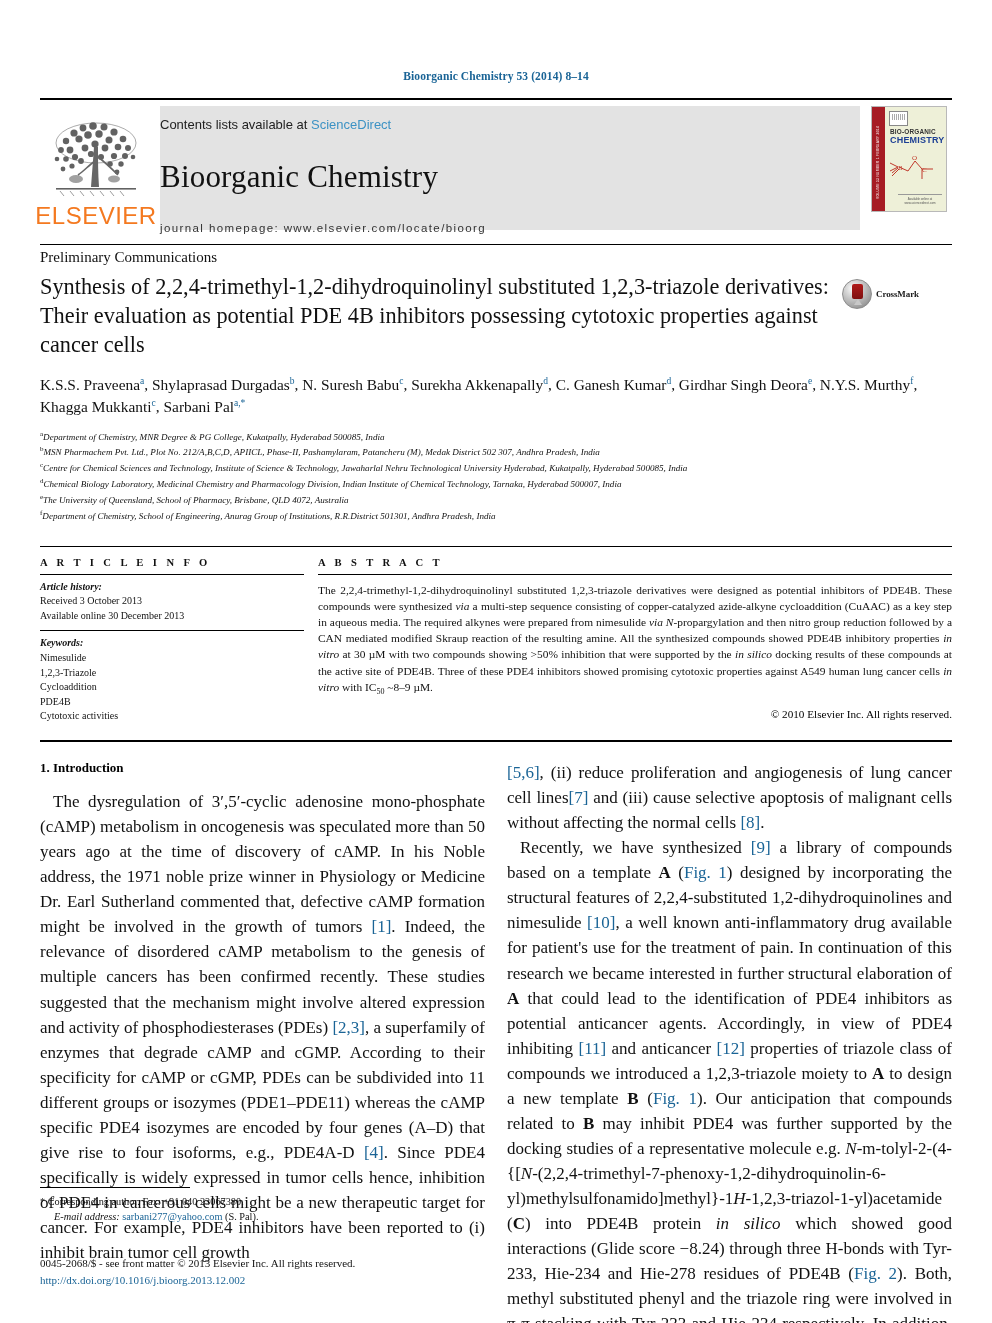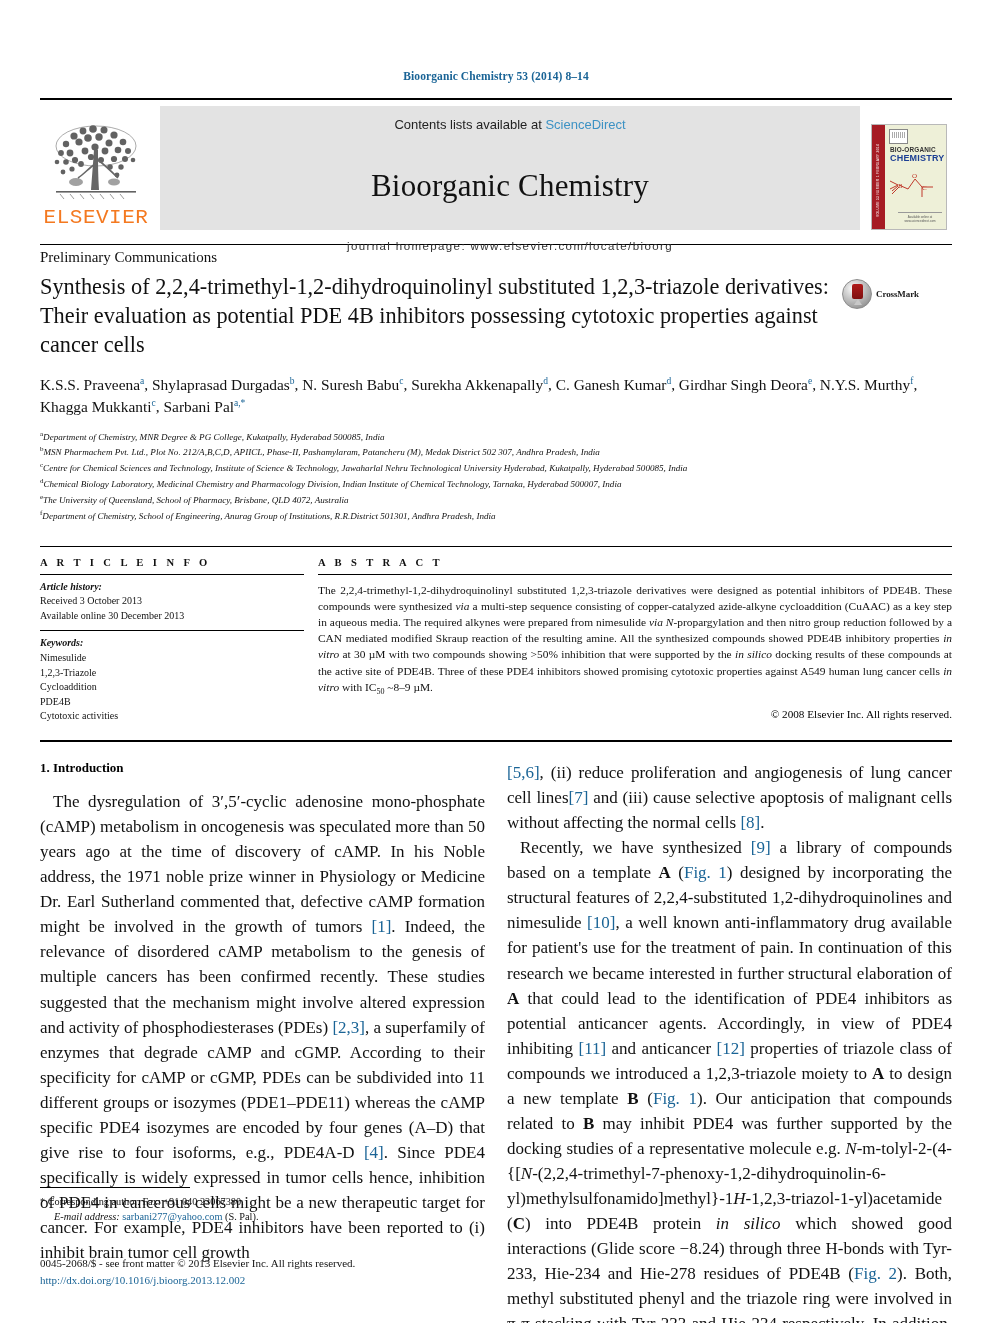--- a/index.html
+++ b/index.html
@@ -46,38 +46,36 @@
     width: 112px;
     flex: 0 0 112px;
     display: flex;
     flex-direction: column;
     justify-content: flex-end;
     align-items: center;
     padding-bottom: 2px;
   }
   .tree-svg { display:block; }
   .elsevier-word {
-    font-family: Liberation Mono, monospace;
+    font-family: Liberation Sans, sans-serif;
     color: #f47920;
-    font-size: 21px;
+    font-size: 24px;
     letter-spacing: .5px;
     line-height: 1;
     margin-top: 1px;
   }
   .masthead-center {
     flex: 1 1 auto;
     background: #e3e3e3;
     margin: 0 6px 0 8px;
     display: flex;
     flex-direction: column;
-    align-items: center;
     justify-content: flex-start;
     padding-top: 11px;
     box-sizing: border-box;
-    gap: 9px;
   }
   .contents-line {
     font-family: "Liberation Sans", sans-serif;
     font-size: 13px;
     color: #222;
   }
   .contents-line .sd { color: #3c92c4; }
   .journal-title {
     font-family: "Liberation Serif", serif;
     font-size: 31px;
@@ -89,21 +87,21 @@
     font-family: "Liberation Sans", sans-serif;
     font-size: 11.5px;
     color: #333;
     letter-spacing: 1.4px;
     margin-top: 27px;
   }
   .cover {
     flex: 0 0 86px;
     width: 86px;
     display: flex;
-    align-items: flex-end;
+    align-items: flex-start;
     justify-content: center;
   }
   .cover-img {
     width: 74px;
     height: 104px;
     border: 1px solid #b9b9b9;
     background: #eef0d8;
     position: relative;
     overflow: hidden;
   }
@@ -473,21 +471,21 @@
         <div>Cycloaddition</div>
         <div>PDE4B</div>
         <div>Cytotoxic activities</div>
       </div>
     </div>
 
     <div class="col-abs">
       <div class="hdr">A B S T R A C T</div>
       <div class="hr-thin"></div>
       <div class="abs-body" id="abs-text">The 2,2,4-trimethyl-1,2-dihydroquinolinyl substituted 1,2,3-triazole derivatives were designed as potential inhibitors of PDE4B. These compounds were synthesized <em>via</em> a multi-step sequence consisting of copper-catalyzed azide-alkyne cycloaddition (CuAAC) as a key step in aqueous media. The required alkynes were prepared from nimesulide <em>via</em> <em>N</em>-propargylation and then nitro group reduction followed by a CAN mediated modified Skraup reaction of the resulting amine. All the synthesized compounds showed PDE4B inhibitory properties <em>in vitro</em> at 30 µM with two compounds showing &gt;50% inhibition that were supported by the <em>in silico</em> docking results of these compounds at the active site of PDE4B. Three of these PDE4 inhibitors showed promising cytotoxic properties against A549 human lung cancer cells <em>in vitro</em> with IC<sub style="font-size:8px">50</sub> ~8–9 µM.</div>
-      <div class="abs-rights">© 2008 Elsevier Inc. All rights reserved.</div>
+      <div class="abs-rights">© 2010 Elsevier Inc. All rights reserved.</div>
     </div>
   </div>
   <div class="infoabs-bottom"></div>
 
   <div class="body2">
     <div class="bcol">
       <h2 class="sec-h">1. Introduction</h2>
       <p class="p indent" id="lp1">The dysregulation of 3′,5′-cyclic adenosine mono-phosphate (cAMP) metabolism in oncogenesis was speculated more than 50 years ago at the time of discovery of cAMP. In his Noble address, the 1971 noble prize winner in Physiology or Medicine Dr. Earl Sutherland commented that, defective cAMP formation might be involved in the growth of tumors <span class="ref">[1]</span>. Indeed, the relevance of disordered cAMP metabolism to the genesis of multiple cancers has been confirmed recently. These studies suggested that the mechanism might involve altered expression and activity of phosphodiesterases (PDEs) <span class="ref">[2,3]</span>, a superfamily of enzymes that degrade cAMP and cGMP. According to their specificity for cAMP or cGMP, PDEs can be subdivided into 11 different groups or isozymes (PDE1–PDE11) whereas the cAMP specific PDE4 isozymes are encoded by four genes (A–D) that give rise to four isoforms, e.g., PDE4A-D <span class="ref">[4]</span>. Since PDE4 specifically is widely expressed in tumor cells hence, inhibition of PDE4 in cancerous cells might be a new therapeutic target for cancer. For example, PDE4 inhibitors have been reported to (i) inhibit brain tumor cell growth</p>
     </div>
     <div class="bcol">

